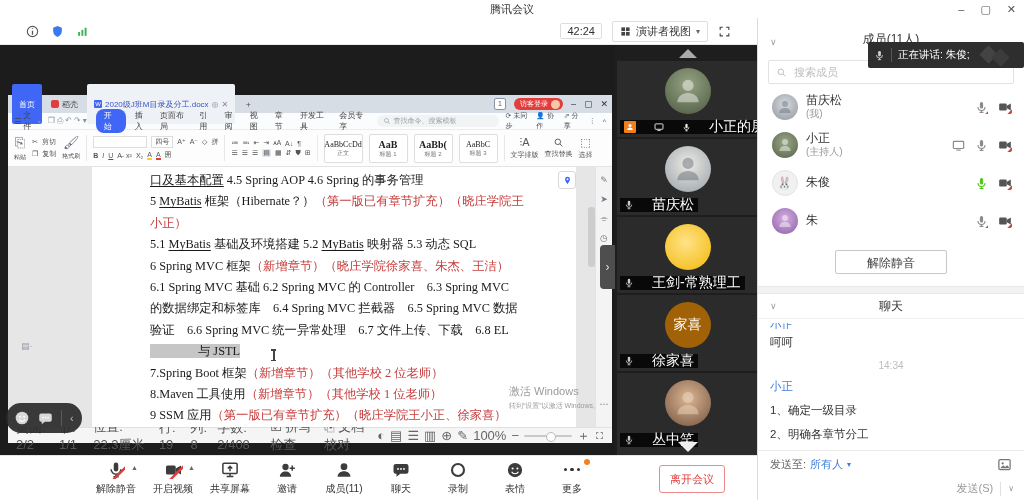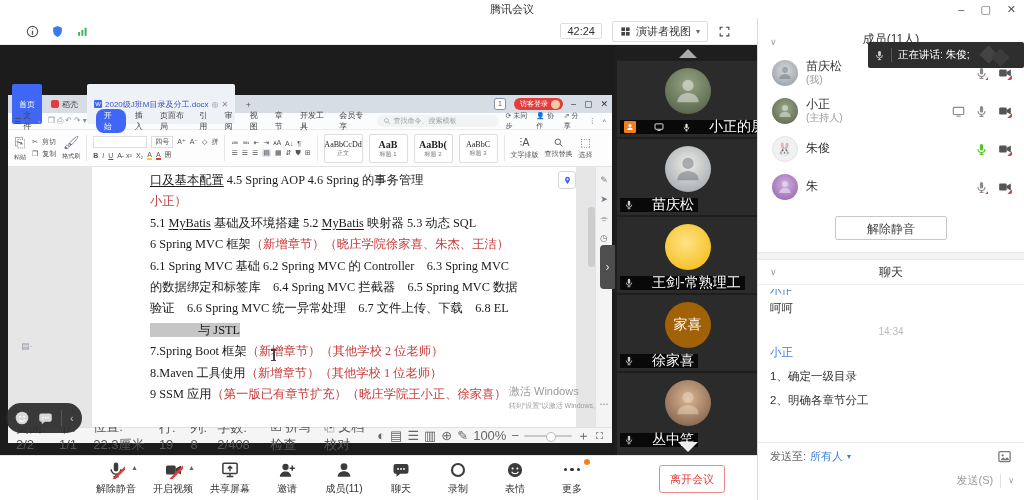--- a/index.html
+++ b/index.html
@@ -129,21 +129,21 @@
   .ctime{text-align:center;color:#bcbcbc;font-size:10px;margin:10px 0 2px;}
   .cname{color:#3d7fd9;margin-top:8px;}
   .cline{margin-top:9px;}
   .sendto{height:26px;border-top:1px solid #ebebeb;display:flex;align-items:center;gap:4px;padding:0 12px;font-size:11px;color:#666;}
   .sendto .val{color:#3d7fd9;}
   .sendto .caret{color:#3d7fd9;font-size:8px;}
   .sendto .spacer{flex:1;}
   .chat-inputwrap{padding:2px 12px;}
   .chat-inputwrap input{width:100%;border:none;outline:none;font-size:11px;color:#333;background:transparent;}
   .chat-inputwrap input::placeholder{color:#c4c4c4;}
-  .sendrow{display:flex;align-items:center;justify-content:flex-end;gap:7px;padding:4px 10px 12px;color:#9a9a9a;font-size:11px;}
+  .sendrow{display:flex;align-items:center;justify-content:flex-end;gap:7px;padding:4px 10px 4px;color:#9a9a9a;font-size:11px;}
   .sendrow .vsep{width:1px;height:14px;background:#e0e0e0;}
   .sendrow .caret{font-size:8px;}
 
   
   .toast{position:absolute;left:868px;top:42px;width:156px;height:26px;background:#2e2e2e;border-radius:2px;display:flex;align-items:center;gap:6px;padding:0 6px;box-sizing:border-box;color:#fff;font-size:10.5px;z-index:50;overflow:hidden;}
   .toast .tsep{width:1px;height:14px;background:#565656;}
   .ghost{position:absolute;right:6px;top:4px;width:40px;height:18px;opacity:.85;}
   .ghost i{position:absolute;width:13px;height:13px;background:#474747;transform:rotate(45deg);top:2px;}
   .ghost i:nth-child(1){left:4px;}
   .ghost i:nth-child(2){left:16px;top:5px;background:#3f3f3f;}
@@ -426,20 +426,21 @@
         <div class="rtool">
             <span class="g">⬚</span>
             <span>选择</span>
           </div>
       </div>
 
       <div class="wps-docarea">
         <div class="page">
           <div>
               <div class="doc-line"><span class="ul">口及基本配置</span><span>   4.5 Spring AOP   4.6 Spring 的事务管理</span></div>
+              <div class="doc-line"><span>5 </span><span class="ul">MyBatis</span><span> 框架（Hibernate？）</span><span class="red">（第一版已有章节扩充）（晓庄学院王</span></div>
               <div class="doc-line"><span class="red">小正）</span></div>
               <div class="doc-line"><span>5.1 </span><span class="ul">MyBatis</span><span> 基础及环境搭建 5.2 </span><span class="ul">MyBatis</span><span> 映射器 5.3 动态 SQL</span></div>
               <div class="doc-line"><span>6 Spring MVC 框架</span><span class="red">（新增章节）（晓庄学院徐家喜、朱杰、王洁）</span></div>
               <div class="doc-line"><span>6.1 Spring MVC 基础 6.2 Spring MVC 的 Controller　6.3 Spring MVC</span></div>
               <div class="doc-line"><span>的数据绑定和标签库　6.4 Spring MVC 拦截器　6.5 Spring MVC 数据</span></div>
               <div class="doc-line"><span>验证　6.6 Spring MVC 统一异常处理　6.7 文件上传、下载　6.8 EL</span></div>
               <div class="doc-line"><span class="hl">与 JSTL</span></div>
               <div class="doc-line"><span>7.Spring Boot 框架</span><span class="red">（新增章节）（其他学校 2 位老师）</span></div>
               <div class="doc-line"><span>8.Maven 工具使用</span><span class="red">（新增章节）（其他学校 1 位老师）</span></div>
               <div class="doc-line"><span>9 SSM 应用</span><span class="red">（第一版已有章节扩充）（晓庄学院王小正、徐家喜）</span></div>
@@ -590,20 +591,28 @@
     </div>
 
     <div class="varrow-down"></div>
   </div>
 
   <div class="rpanel">
     <div class="sec-head">
       <span class="chev">∨</span>
       <span>成员(11人)</span>
     </div>
+    <div class="searchwrap">
+      <div class="searchbox">
+        <svg class="ic" width="11" height="11" style="color:#b9b9b9">
+            <use href="#i-search"></use>
+          </svg>
+        <input placeholder="搜索成员" style="">
+      </div>
+    </div>
 
     <div class="mrow">
       <div class="mav g1">
           <svg class="ic sil" width="16" height="16" style="color:#636b73">
             <use href="#i-person"></use>
           </svg>
         </div>
       <div class="minfo">
         <div class="mname">苗庆松</div>
         <div class="msub">(我)</div>

